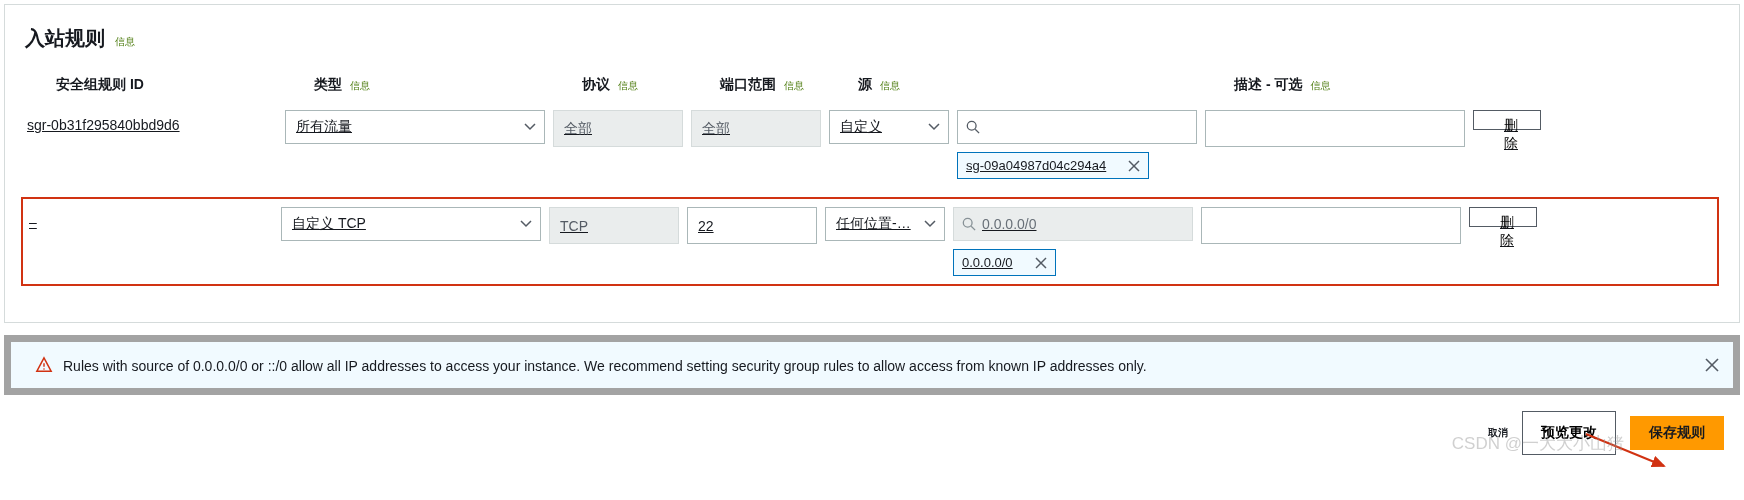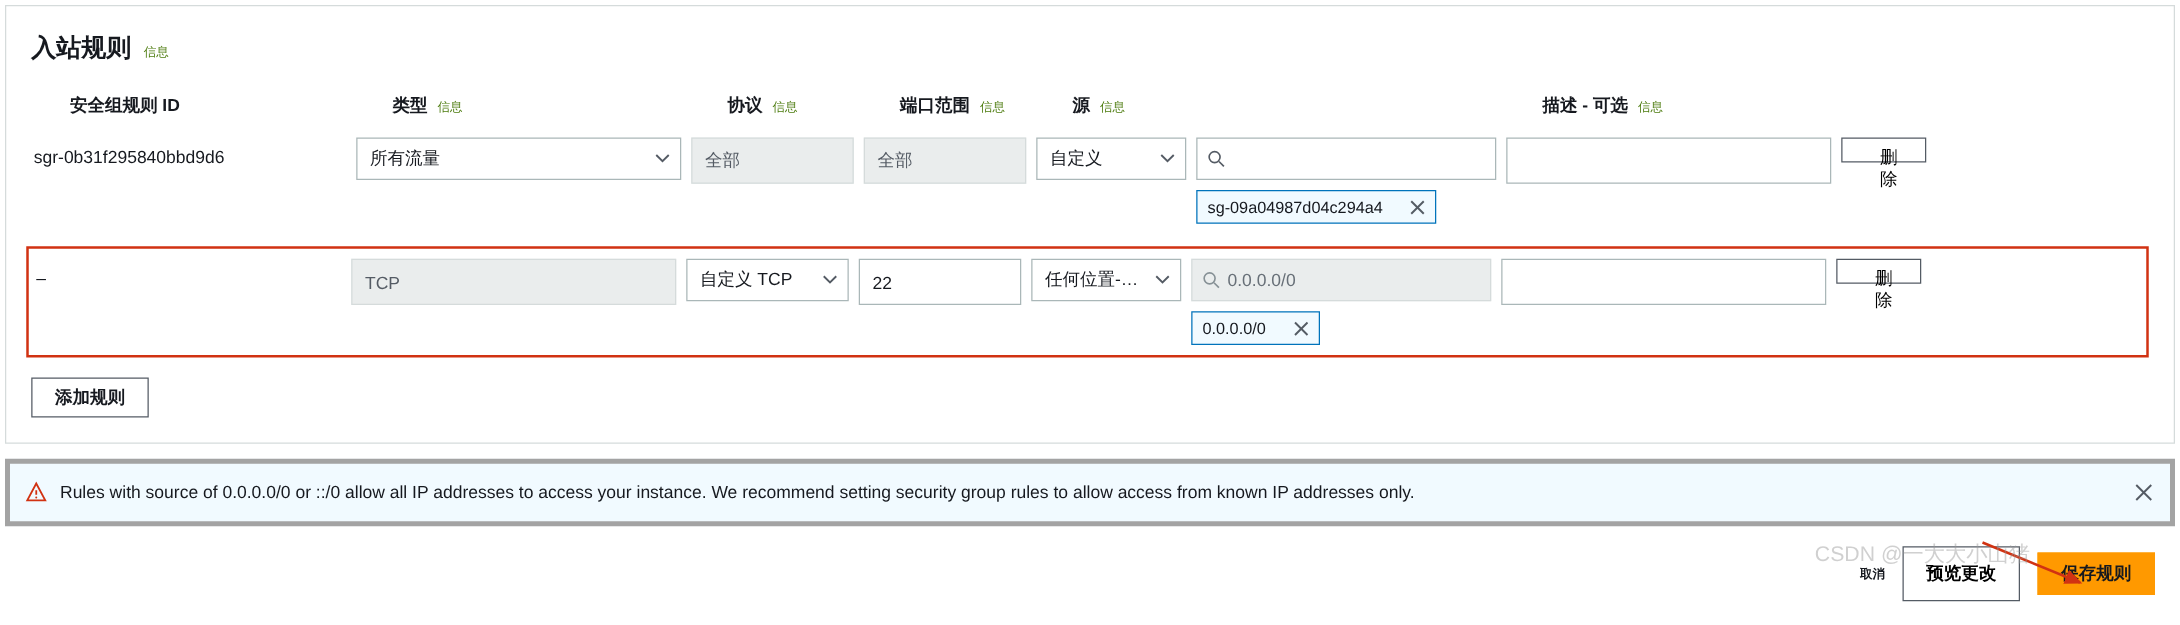--- a/index.html
+++ b/index.html
@@ -6,35 +6,35 @@
 body { font-family: -apple-system, BlinkMacSystemFont, "Segoe UI", Arial, sans-serif; font-size: 14px; color: #16191f; background: #fff; width: 1744px; }
 .panel { border: 1px solid #d5dbdb; margin: 4px 4px 0 4px; padding: 20px; }
 .panel-header { display: flex; align-items: baseline; gap: 10px; margin-bottom: 24px; }
 .panel-title { font-size: 20px; font-weight: 700; }
 .info-link { color: #4d7c0f; font-size: 10px; cursor: pointer; font-weight: 400; }
 .headers-row { display: grid; grid-template-columns: 250px 260px 130px 130px 120px 240px 260px 68px; gap: 8px; margin-bottom: 14px; margin-left: 31px; }
 .col-header { font-weight: 700; font-size: 14px; display: flex; align-items: baseline; gap: 8px; }
 .rule-row { display: grid; grid-template-columns: 250px 260px 130px 130px 120px 240px 260px 68px; gap: 8px; align-items: start; margin-bottom: 16px; padding: 2px; }
 .highlighted { border: 2px solid #d13212; padding-top: 8px; padding-bottom: 8px; margin-left: -4px; grid-template-columns: 248px 260px 130px 130px 120px 240px 260px 68px; }
 .highlighted .cell:first-child { padding-left: 4px; }
-.cell { display: flex; flex-direction: column; gap: 8px; }
+.cell { display: flex; flex-direction: column; gap: 8px; text-decoration: underline; }
 .rule-id { font-size: 14px; color: #16191f; padding-top: 7px; }
 .select-box { position: relative; border: 1px solid #aab7b8; background: #fff; height: 34px; display: flex; align-items: center; padding: 0 31px 0 10px; cursor: pointer; }
 .select-caret { position: absolute; right: 8px; top: 50%; transform: translateY(-50%); }
 .input-box { border: 1px solid #aab7b8; background: #fff; height: 37px; padding: 0 10px; display: flex; align-items: center; }
 .input-box.disabled { background: #eaeded; border-color: #d5dbdb; color: #545b64; }
 .search-box { border: 1px solid #aab7b8; background: #fff; height: 34px; display: flex; align-items: center; padding: 0 8px; gap: 6px; }
 .search-box.disabled { background: #eaeded; border-color: #d5dbdb; }
 .search-placeholder { color: #687078; }
 .tag { display: inline-flex; align-items: center; gap: 22px; border: 1px solid #0073bb; background: #f1faff; padding: 5px 8px; font-size: 13px; color: #16191f; width: fit-content; }
 .tag-x { cursor: pointer; display: inline-flex; }
 .btn { border: 1px solid #545b64; background: #fff; padding: 6px 18px; font-size: 14px; font-weight: 700; cursor: pointer; color: #16191f; }
 .btn-delete { border: 1px solid #545b64; background: #fff; padding: 6px 30px; font-size: 14px; cursor: pointer; height: 20px; font-weight: 400; }
 .add-rule-row { margin-top: 12px; }
-.alert-bar { margin: 12px 4px 0 4px; border: 4px solid #a3a3a3; background: #f1faff; padding: 14px 12px; display: flex; align-items: flex-start; gap: 10px; position: relative; }
+.alert-bar { margin: 12px 4px 0 4px; border: 7px solid #a3a3a3; background: #f1faff; padding: 14px 24px; display: flex; align-items: flex-end; gap: 10px; position: relative; }
 .alert-close { position: absolute; right: 14px; top: 50%; transform: translateY(-50%); cursor: pointer; }
 .actions-bar { display: flex; justify-content: flex-end; align-items: center; gap: 14px; padding: 16px 20px 10px 20px; }
 .btn-link { background: none; border: none; font-size: 10px; font-weight: 700; cursor: pointer; color: #16191f; }
 .btn-outline { border: 1px solid #545b64; background: #fff; padding: 12px 18px; font-size: 14px; font-weight: 700; cursor: pointer; }
 .btn-primary { border: 1px solid #ff9900; background: #ff9900; color: #16191f; padding: 7px 18px; font-size: 14px; font-weight: 700; cursor: pointer; }
 svg { display: block; }
 .arrow { position: absolute; right: 70px; bottom: 28px; pointer-events: none; }
 .watermark { position: absolute; right: 120px; bottom: 45px; color: rgba(150,150,150,0.45); font-size: 17px; pointer-events: none; }
 </style>
 </head>
@@ -135,34 +135,34 @@
     <div class="cell">
         <button class="btn-delete">删除</button>
       </div>
   </div>
 
   <div class="rule-row highlighted">
     <div class="cell">
         <div class="rule-id">–</div>
       </div>
     <div class="cell">
+      <div class="select-box">
+        <span>自定义 TCP</span>
+        <span class="select-caret">
+            <svg width="12" height="12" viewBox="0 0 12 12">
+              <path d="M1 3 L6 8 L11 3" fill="none" stroke="#545b64" stroke-width="1.5"></path>
+            </svg>
+          </span>
+      </div>
+    </div>
+    <div class="cell">
         <div class="input-box disabled">
           <span>TCP</span>
         </div>
       </div>
-    <div class="cell">
-      <div class="select-box">
-        <span>自定义 TCP</span>
-        <span class="select-caret">
-            <svg width="12" height="12" viewBox="0 0 12 12">
-              <path d="M1 3 L6 8 L11 3" fill="none" stroke="#545b64" stroke-width="1.5"></path>
-            </svg>
-          </span>
-      </div>
-    </div>
     <div class="cell">
         <div class="input-box">
           <span>22</span>
         </div>
       </div>
     <div class="cell">
       <div class="select-box">
         <span>任何位置-…</span>
         <span class="select-caret">
             <svg width="12" height="12" viewBox="0 0 12 12">
@@ -194,23 +194,20 @@
     <div class="cell">
         <div class="input-box">
           <span></span>
         </div>
       </div>
     <div class="cell">
         <button class="btn-delete">删除</button>
       </div>
   </div>
 
-  <div class="add-rule-row">
-    <button class="btn">添加规则</button>
-  </div>
 </div>
 
 <div class="alert-bar">
   <span>
     <svg width="18" height="18" viewBox="0 0 20 20">
         <path d="M10 2 L18 17 L2 17 Z" fill="none" stroke="#d13212" stroke-width="1.6"></path>
         <line x1="10" y1="8" x2="10" y2="12" stroke="#d13212" stroke-width="1.6"></line>
         <circle cx="10" cy="14.5" r="0.9" fill="#d13212"></circle>
       </svg>
   </span>

